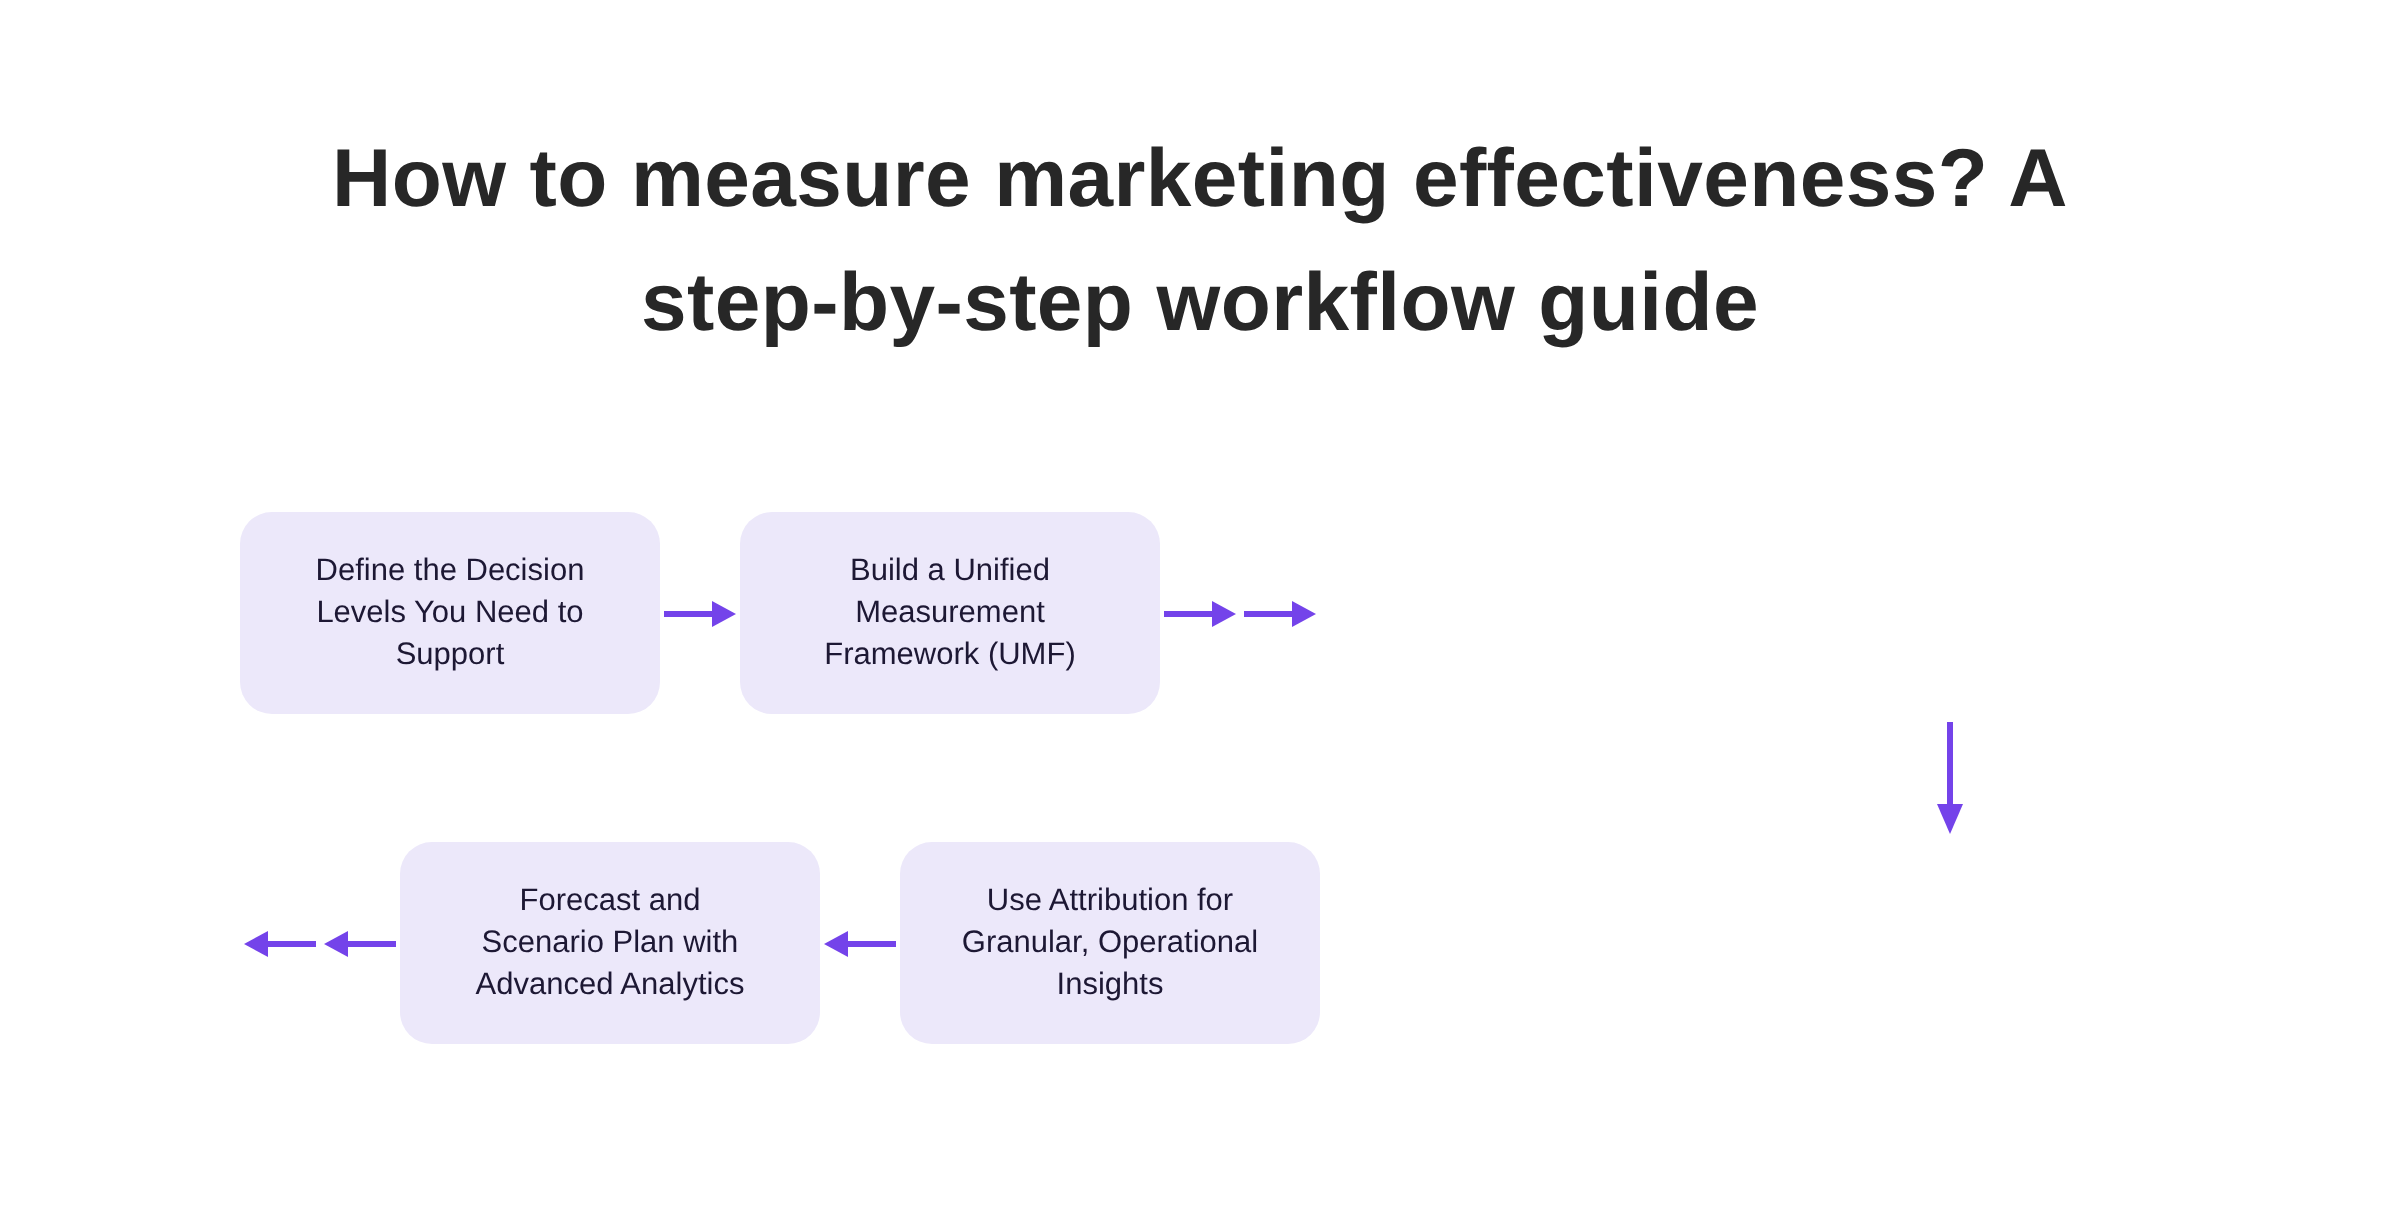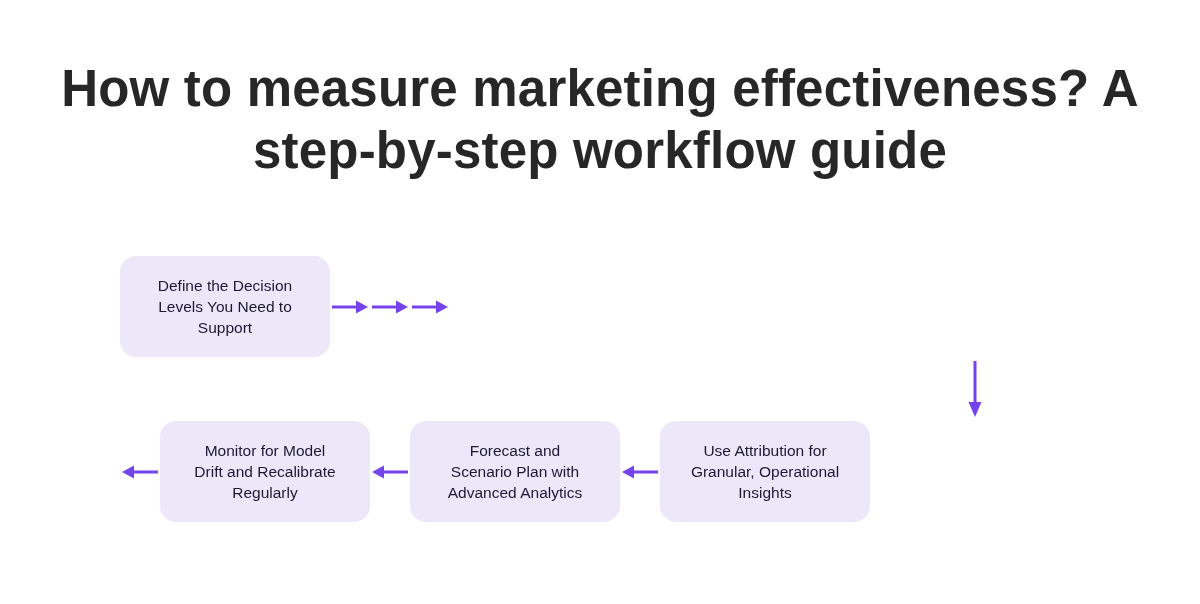--- a/index.html
+++ b/index.html
@@ -14,21 +14,21 @@
     width: 1200px; height: 604px;
     background: var(--background);
     font-family: "Liberation Sans", "DejaVu Sans", sans-serif;
     overflow: hidden;
   }
   .title {
     margin: 58px auto 0;
     max-width: 1100px;
     text-align: center;
     white-space: pre-line;
-    font-size: 51px;
+    font-size: 41px;
     line-height: 62px;
     font-weight: 700;
     letter-spacing: 0.2px;
     color: var(--title-text);
   }
   .flow {
     width: 960px;
     margin: 74px auto 0;
   }
   .row {
@@ -89,20 +89,25 @@
       <span>Define the Decision
 Levels You Need to
 Support</span>
     </div>
     <div class="connector-h">
       <svg width="36" height="16" viewBox="0 0 36 16">
           <line x1="0" y1="8" x2="25" y2="8" stroke="currentColor" stroke-width="3"></line>
           <polygon points="24,1.5 36,8 24,14.5" fill="currentColor"></polygon>
         </svg>
     </div>
+    <div class="box">
+      <span>Build a Unified
+Measurement
+Framework (UMF)</span>
+    </div>
     <div class="connector-h">
       <svg width="36" height="16" viewBox="0 0 36 16">
           <line x1="0" y1="8" x2="25" y2="8" stroke="currentColor" stroke-width="3"></line>
           <polygon points="24,1.5 36,8 24,14.5" fill="currentColor"></polygon>
         </svg>
     </div>
     <div class="connector-h">
       <svg width="36" height="16" viewBox="0 0 36 16">
           <line x1="0" y1="8" x2="25" y2="8" stroke="currentColor" stroke-width="3"></line>
           <polygon points="24,1.5 36,8 24,14.5" fill="currentColor"></polygon>
@@ -119,25 +124,20 @@
     </div>
   </div>
 
   <div class="row">
     <div class="connector-h">
       <svg width="36" height="16" viewBox="0 0 36 16">
           <line x1="36" y1="8" x2="11" y2="8" stroke="currentColor" stroke-width="3"></line>
           <polygon points="12,1.5 0,8 12,14.5" fill="currentColor"></polygon>
         </svg>
     </div>
-    <div class="box">
-      <span>Monitor for Model
-Drift and Recalibrate
-Regularly</span>
-    </div>
     <div class="connector-h">
       <svg width="36" height="16" viewBox="0 0 36 16">
           <line x1="36" y1="8" x2="11" y2="8" stroke="currentColor" stroke-width="3"></line>
           <polygon points="12,1.5 0,8 12,14.5" fill="currentColor"></polygon>
         </svg>
     </div>
     <div class="box">
       <span>Forecast and
 Scenario Plan with
 Advanced Analytics</span>

